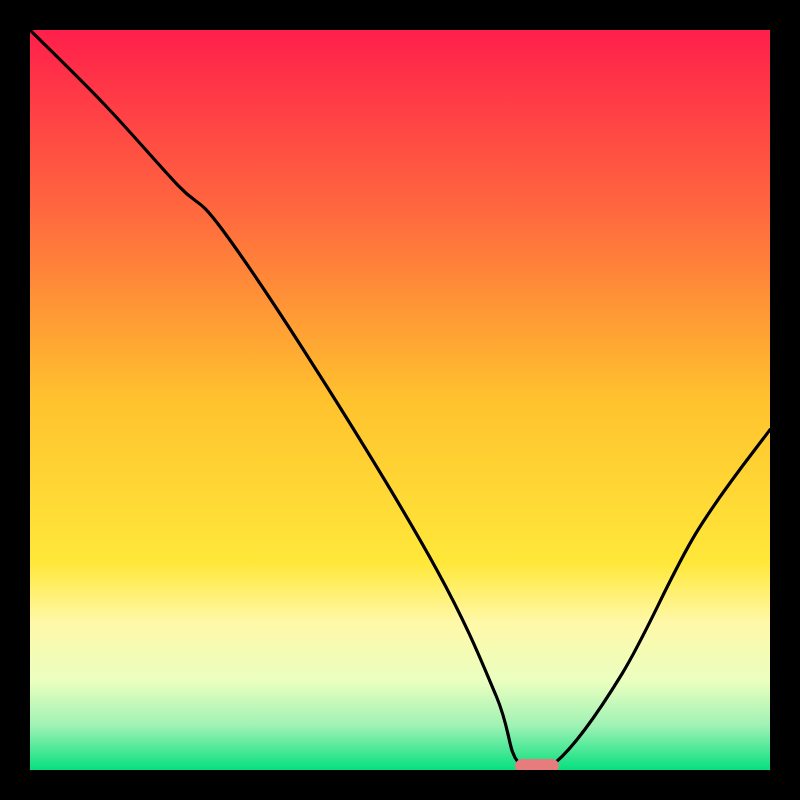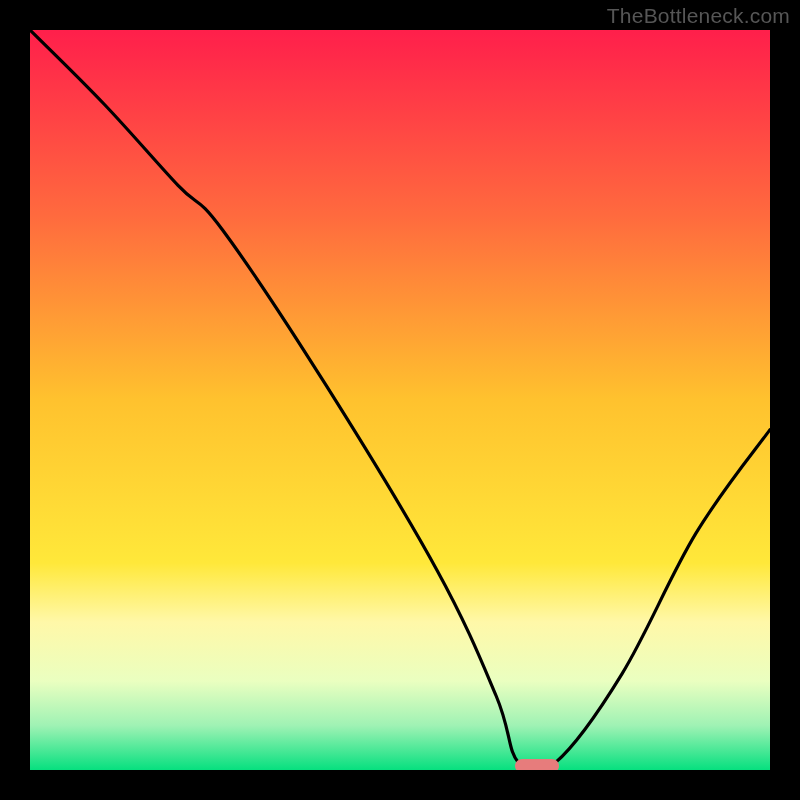--- a/index.html
+++ b/index.html
@@ -68,14 +68,13 @@
   <div class="plot">
     <div class="gradient" id="grad" style="background: linear-gradient(rgb(255, 31, 75) 0%, rgb(255, 106, 62) 25%, rgb(255, 194, 46) 50%, rgb(255, 232, 58) 72%, rgb(255, 248, 168) 80%, rgb(234, 255, 192) 88%, rgb(159, 242, 180) 94%, rgb(6, 224, 127) 100%);"></div>
 
     <svg class="curve" viewBox="0 0 740 740" preserveAspectRatio="none">
       <path id="curvePath" d="M 0 0 C 13.32 13.32, 47.36 46.028000000000006, 74 74 C 100.64 101.972, 126.688 132.75599999999997, 148 155.39999999999998 C 169.312 178.04399999999998, 165.76 163.83600000000007, 192.4 199.80000000000007 C 219.04000000000002 235.76400000000007, 257.372 293.928, 296 355.2 C 334.628 416.472, 376.36400000000003 484.25600000000003, 407.00000000000006 540.2 C 437.6360000000001 596.144, 451.548 631.368, 466.2 666 C 480.852 700.632, 477.744 720.612, 488.40000000000003 732.6 C 499.05600000000004 744.5880000000001, 506.752 748.5840000000001, 525.4 732.6 C 544.048 716.616, 566.692 685.092, 592 643.8 C 617.308 602.5079999999999, 639.36 547.156, 666 503.2 C 692.64 459.24399999999997, 726.68 418.248, 740 399.59999999999997" stroke="#000000" stroke-width="3.2" fill="none" stroke-linejoin="round" stroke-linecap="round"></path>
     </svg>
 
     <div class="marker" id="marker" style="left: 506.9px; top: 736.3px; background: rgb(231, 124, 124);"></div>
   </div>
 
-  <div class="watermark">TheBottleneck.com</div>
 </div>
 
 </body></html>

